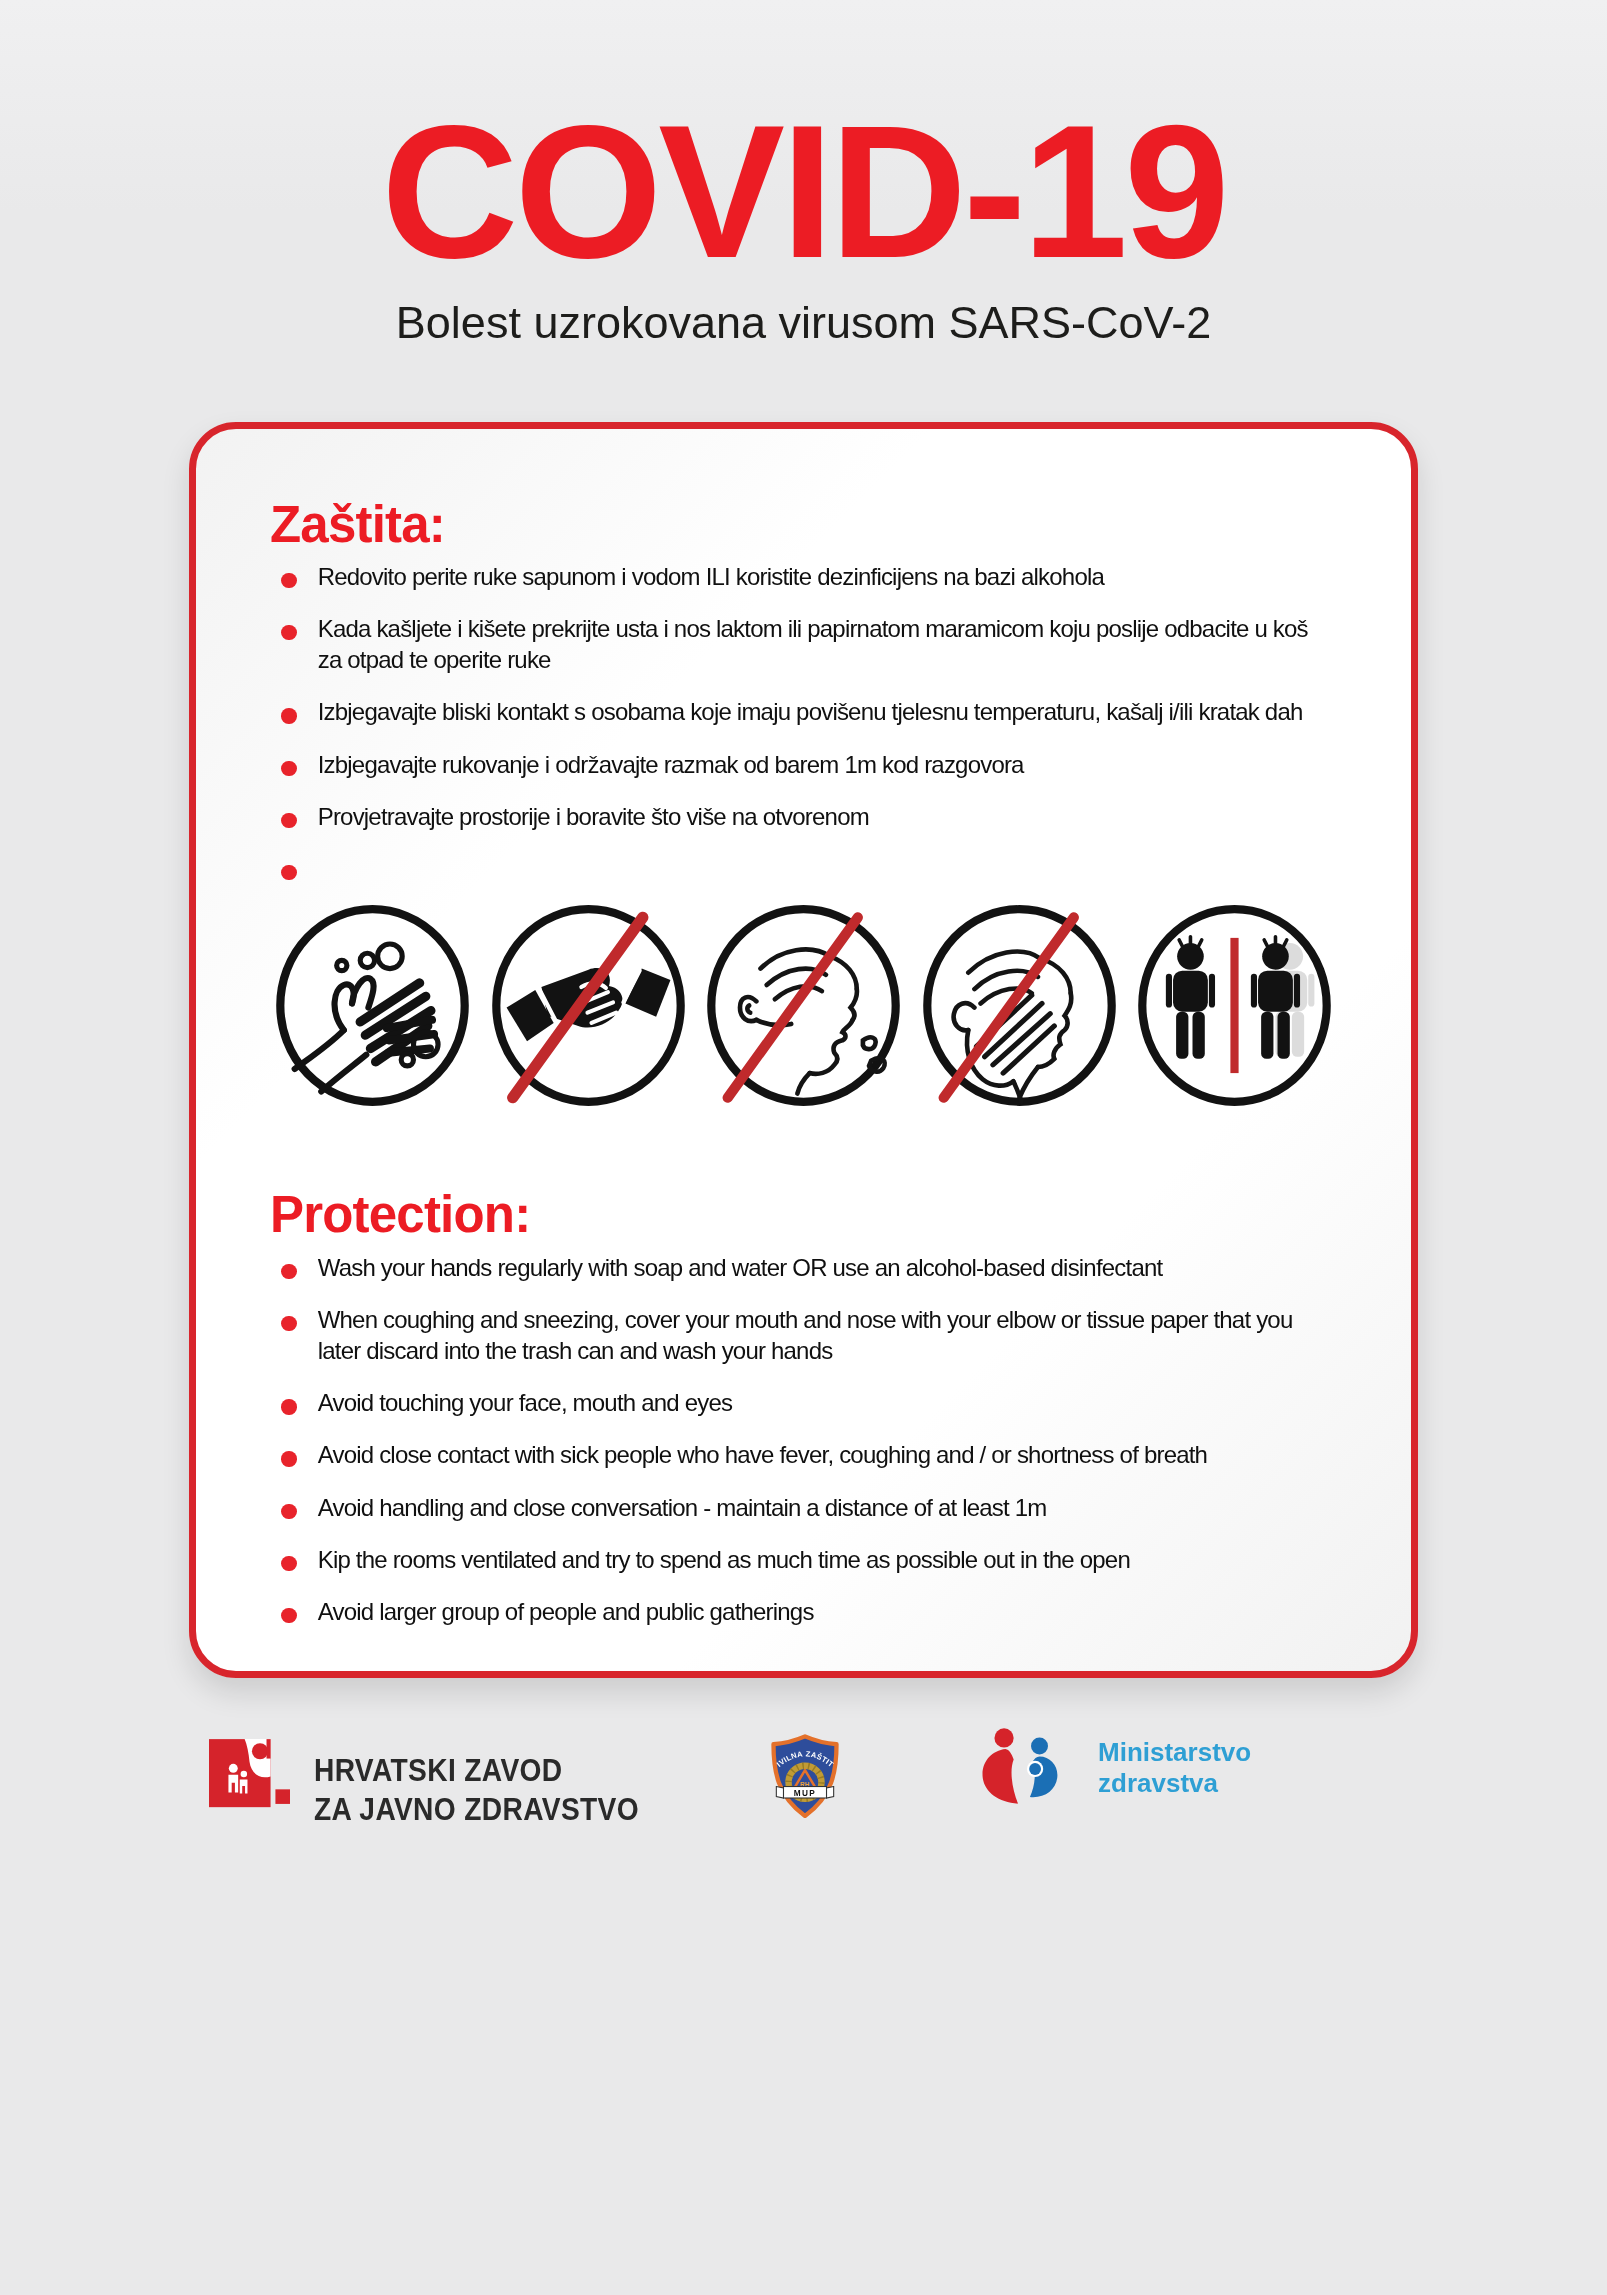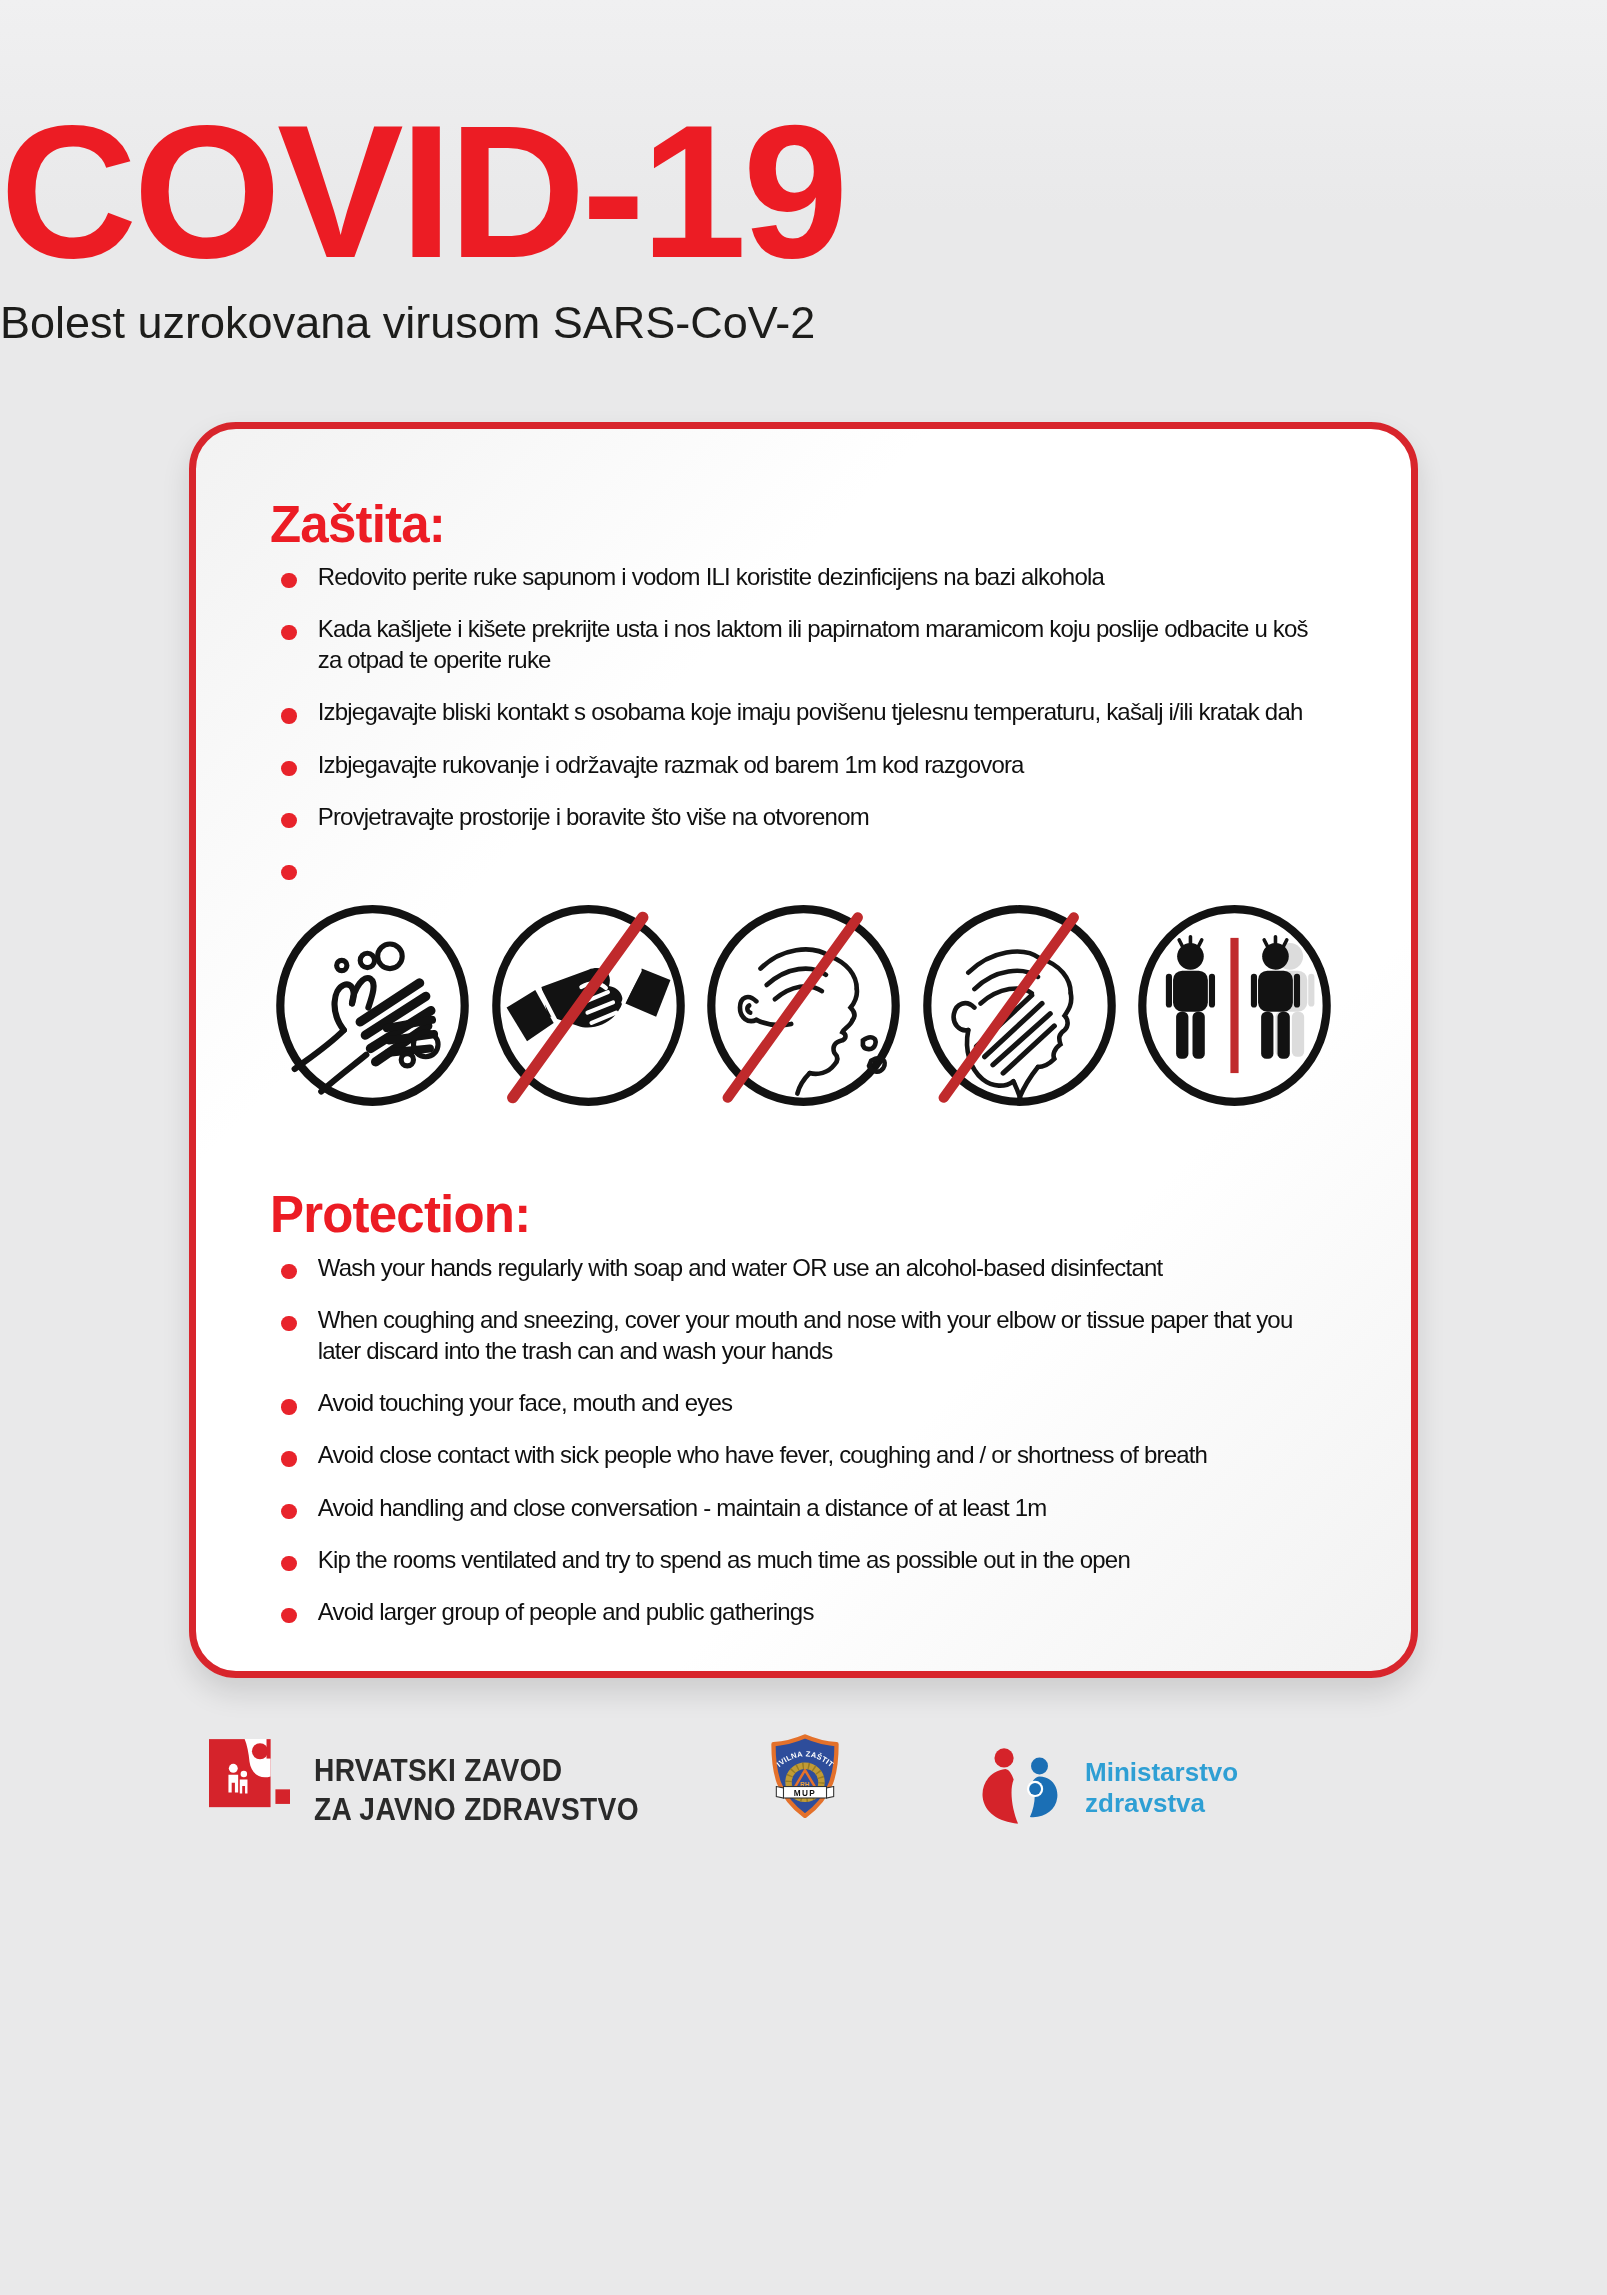--- a/index.html
+++ b/index.html
@@ -5,21 +5,21 @@
   html,body{margin:0;padding:0;}
   body{
     width:1607px;height:2295px;
     background:linear-gradient(#f0f0f1 0px,#e9e9ea 211px,#e9e9ea 100%);
     font-family:"Liberation Sans",sans-serif;
     -webkit-font-smoothing:antialiased;
   }
   .poster{position:relative;width:1607px;height:2295px;overflow:hidden;}
 
   
-  header{padding-top:96px;}
+  header{text-align:center;padding-top:96px;}
   .title{
     margin:0;font-size:190px;line-height:1;font-weight:bold;
     letter-spacing:-4px;color:#ec1c24;
   }
   .sub{margin:0;font-size:45px;line-height:1.28;color:#1d1d1b;}
   .sub.first{margin-top:8px;}
 
   
   .panel{
     box-sizing:border-box;width:1229px;margin:70px auto 0;
@@ -51,21 +51,21 @@
   .hzjz{position:absolute;left:209px;top:3.2px;display:flex;gap:24px;align-items:center;}
   .hzjz svg{width:81px;height:78px;}
   .org-name{
     margin-top:23px;display:flex;flex-direction:column;
     font-size:32px;font-weight:bold;line-height:1.2;letter-spacing:0.4px;
     color:#2a2a2a;white-space:nowrap;
     transform:scaleX(.88);transform-origin:left top;
   }
   .badge{position:absolute;left:762px;top:6.5px;width:86px;height:89px;}
   .badge svg{display:block;width:100%;height:100%;}
-  .ministry{position:absolute;left:976px;top:21px;display:flex;align-items:center;gap:13px;}
+  .ministry{position:absolute;left:976px;top:1px;display:flex;align-items:center;gap:26px;}
   .ministry svg{width:96px;height:83px;}
   .ministry-name{
     display:flex;flex-direction:column;font-size:26px;font-weight:bold;
     line-height:1.18;color:#2e9fd4;white-space:nowrap;
   }
   svg text{font-family:"Liberation Sans",sans-serif;}
 </style>
 </head>
 <body>
 

